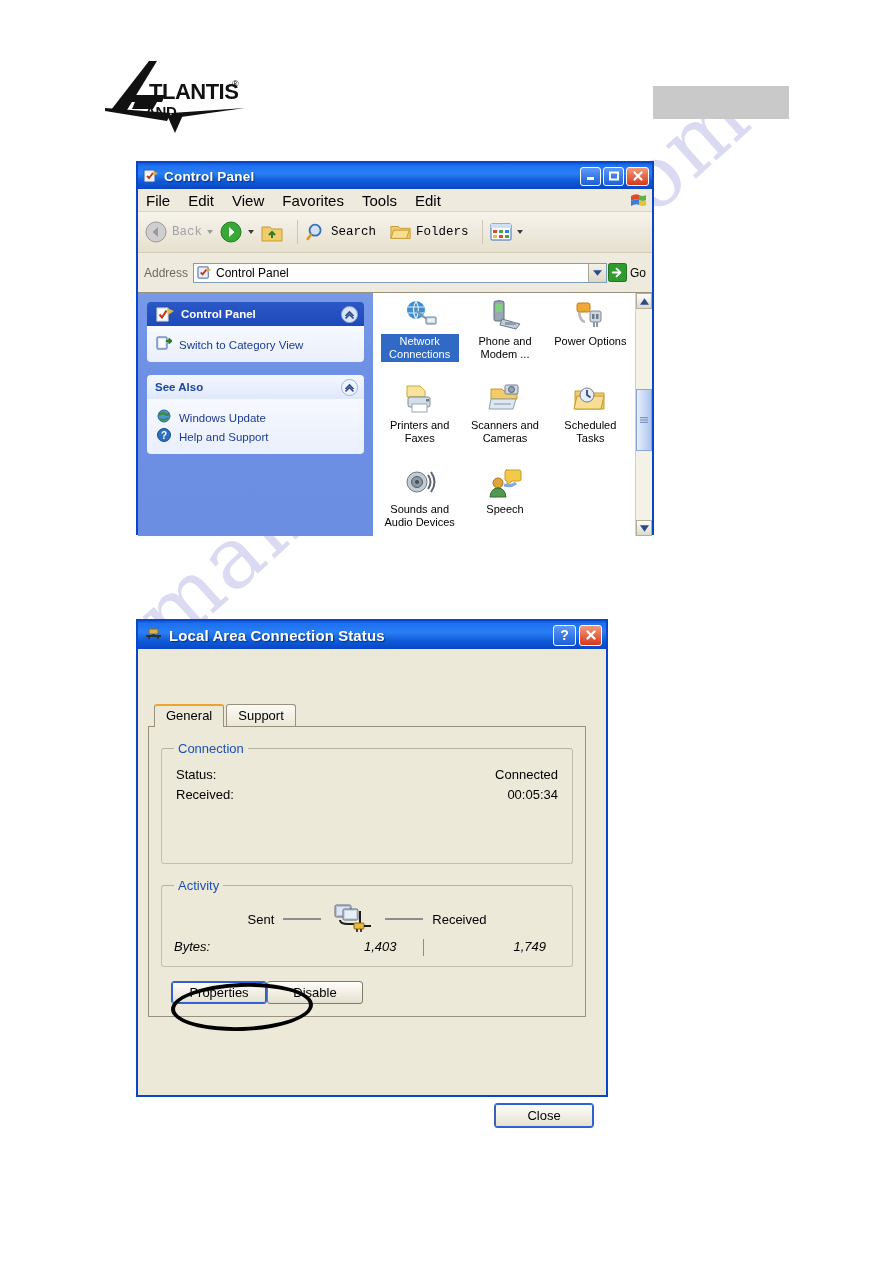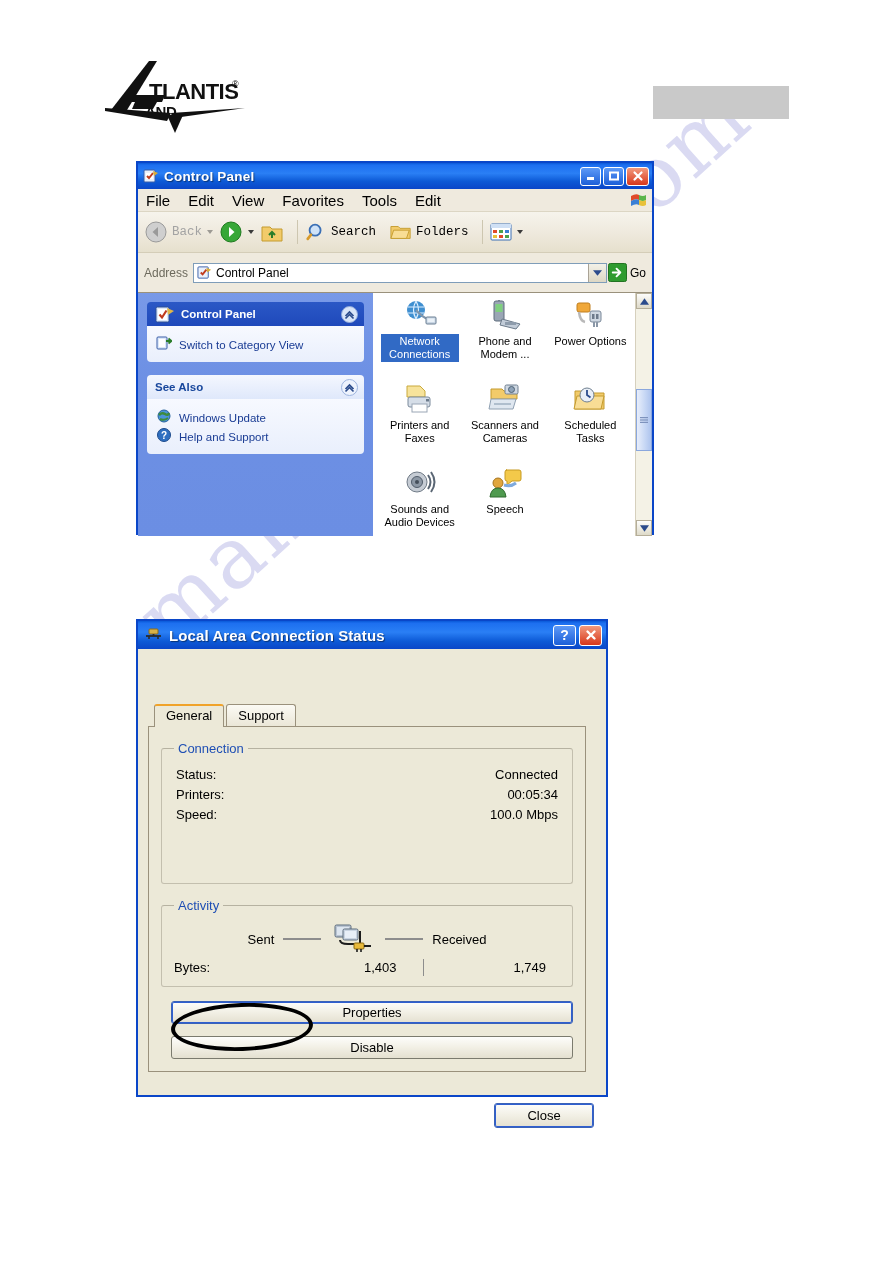--- a/index.html
+++ b/index.html
@@ -167,27 +167,27 @@
   fieldset.grp legend{font-size:13px;color:#1f4fb4;padding:0 4px;}
   .kv{display:flex;justify-content:space-between;font-size:13px;color:#000;margin:5px 2px;}
   .kv .k{}
   .kv .v{}
   .grp-pad{height:46px;}
 
   .act-row1{display:flex;align-items:center;justify-content:center;gap:0;margin:4px 0 2px;}
   .act-label{font-size:13px;}
   .dash{width:38px;height:2px;background:#8d8d8d;margin:0 9px;}
   .act-gfx{width:46px;height:32px;}
-  .act-row2{display:flex;align-items:center;font-size:13px;margin-top:4px;}
+  .act-row2{display:flex;font-size:13px;margin-top:4px;font-style:italic;}
   .act-bytes-label{width:100px;}
   .act-sent{flex:1 1 0;text-align:right;padding-right:26px;}
   .act-divider{width:1px;height:17px;background:#8d8d8d;}
   .act-recv{flex:1 1 0;text-align:right;padding-right:14px;}
 
-  .btn-row{display:flex;gap:12px;margin-top:4px;padding-left:10px;flex-direction:column;}
+  .btn-row{display:flex;margin-top:4px;padding-left:10px;}
   .xpbtn{
     min-width:96px;height:23px;font-size:13px;border:1px solid #7b7b6e;border-radius:3px;
     background:linear-gradient(180deg,#fdfdfb 0%,#f3f1e7 45%,#e4e0d0 100%);
     display:flex;align-items:center;justify-content:center;box-sizing:border-box;color:#000;
   }
   .xpbtn.focus{box-shadow:0 0 0 1px #2f5fd0 inset;border-color:#3a62b8;}
   .close-row{position:absolute;right:12px;bottom:12px;}
   .xpbtn.wide{min-width:100px;height:25px;}
 
   .ellipse{
@@ -583,26 +583,22 @@
 
       <div class="tab-page">
 
         <fieldset class="grp">
           <legend>Connection</legend>
           <div class="kv">
             <span class="k">Status:</span>
             <span class="v">Connected</span>
           </div>
           <div class="kv">
-            <span class="k">Printers:</span>
+            <span class="k">Received:</span>
             <span class="v">00:05:34</span>
-          </div>
-          <div class="kv">
-            <span class="k">Speed:</span>
-            <span class="v">100.0 Mbps</span>
           </div>
           <div class="grp-pad"></div>
         </fieldset>
 
         <fieldset class="grp">
           <legend>Activity</legend>
           <div class="act-row1">
             <span class="act-label">Sent</span>
             <span class="dash"></span>
             <span class="act-gfx">

